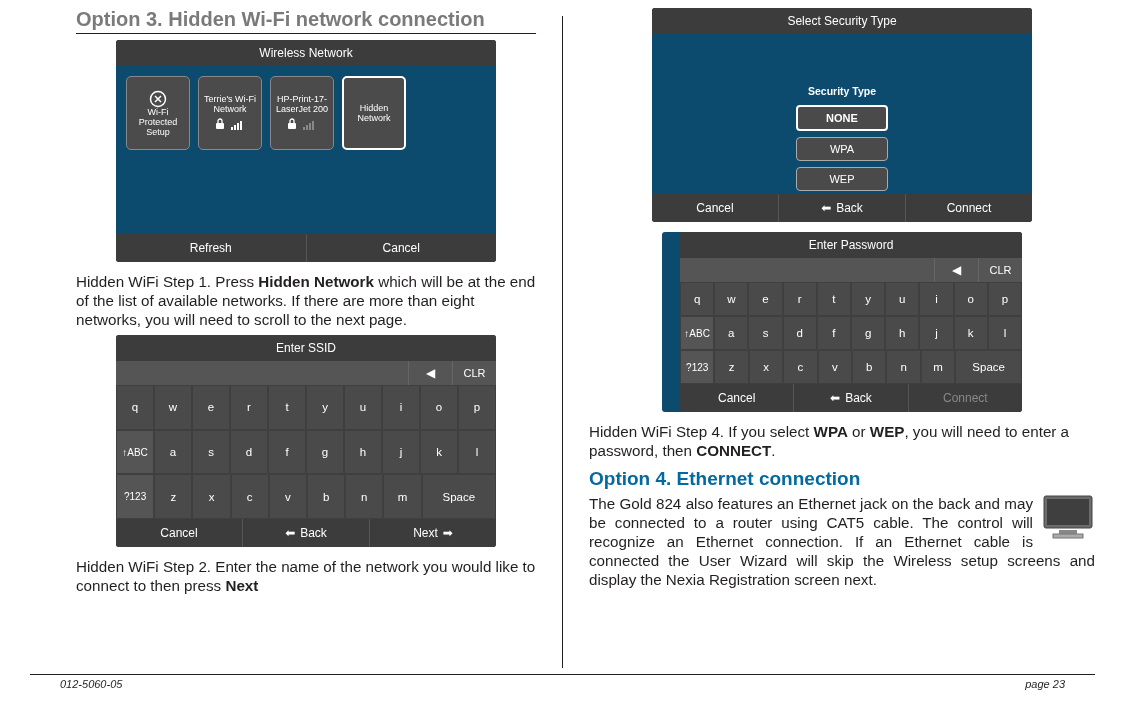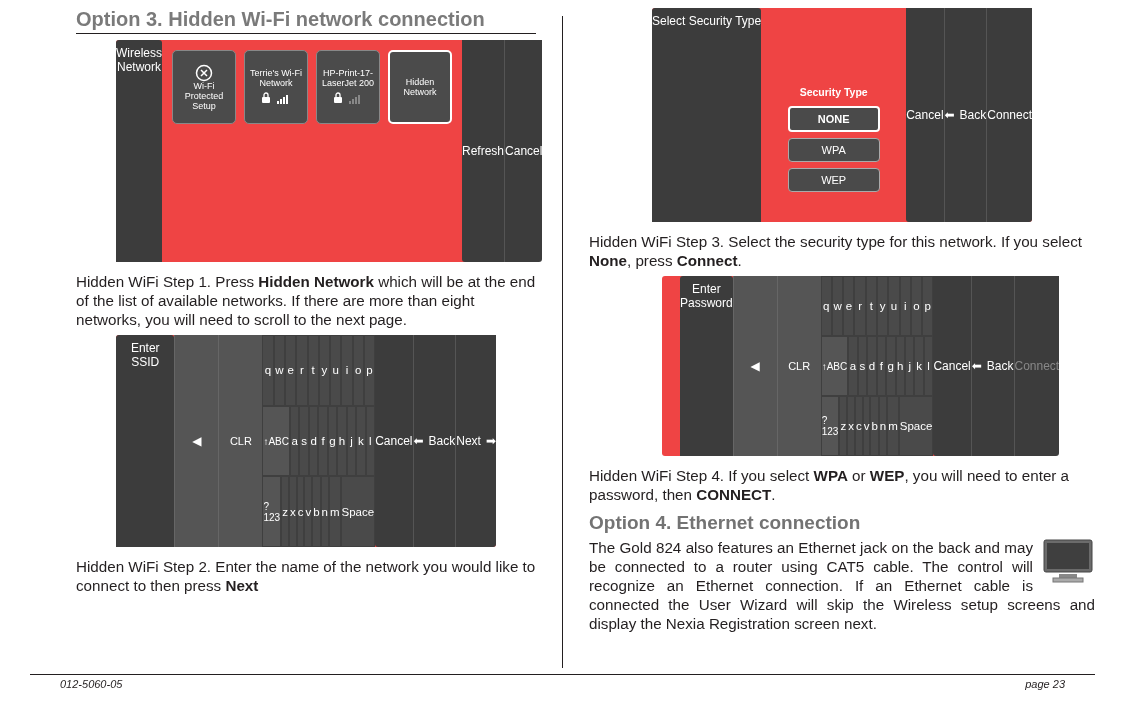--- a/index.html
+++ b/index.html
@@ -24,37 +24,38 @@
 
   .section-heading {
     color: #7a7a7a;
     font-weight: 700;
     font-size: 20px;
     margin-bottom: 6px;
     border-bottom: 1px solid #231f20;
     padding-bottom: 2px;
   }
   .section-subheading {
-    color: #737373;
+    color: #0369a1;
     font-weight: 700;
     font-size: 19px;
     margin-top: 8px;
     margin-bottom: 4px;
   }
   p.body { font-size: 15.2px; line-height: 1.25; margin-bottom: 6px; }
 
   
   .screen {
-    background: #ef4444;
+    background: #0c4a6e;
     border-radius: 3px;
     color: #fff;
     margin: 6px auto 10px auto;
     font-family: Arial, sans-serif;
     display: flex;
-    flex-direction: row;
+    flex-direction: column;
+    justify-content: flex-end;
   }
   .screen .titlebar {
     background: #3c3c3c;
     text-align: center;
     padding: 6px 0;
     font-size: 12px;
     border-top-left-radius: 3px;
     border-top-right-radius: 3px;
   }
   .screen .bottombar {
@@ -284,23 +285,20 @@
         <div class="bottombar">
           <div class="cell">Cancel</div>
           <div class="cell">
               <span>⬅</span>
               <span>Back</span>
             </div>
           <div class="cell">Connect</div>
         </div>
       </div>
 
-      <p class="body">
-        <span>Hidden WiFi Step 3.  Select the security type for this network. If you select </span><b>None</b><span>, press </span><b>Connect</b><span>.</span>
-      </p>
 
       <div class="screen kb-screen-sm">
         <div class="titlebar">Enter Password</div>
         <div class="kb-input-row">
           <div class="field"></div>
           <div class="bs">
               <span class="arrow-left"></span>
             </div>
           <div class="clr">CLR</div>
         </div>

